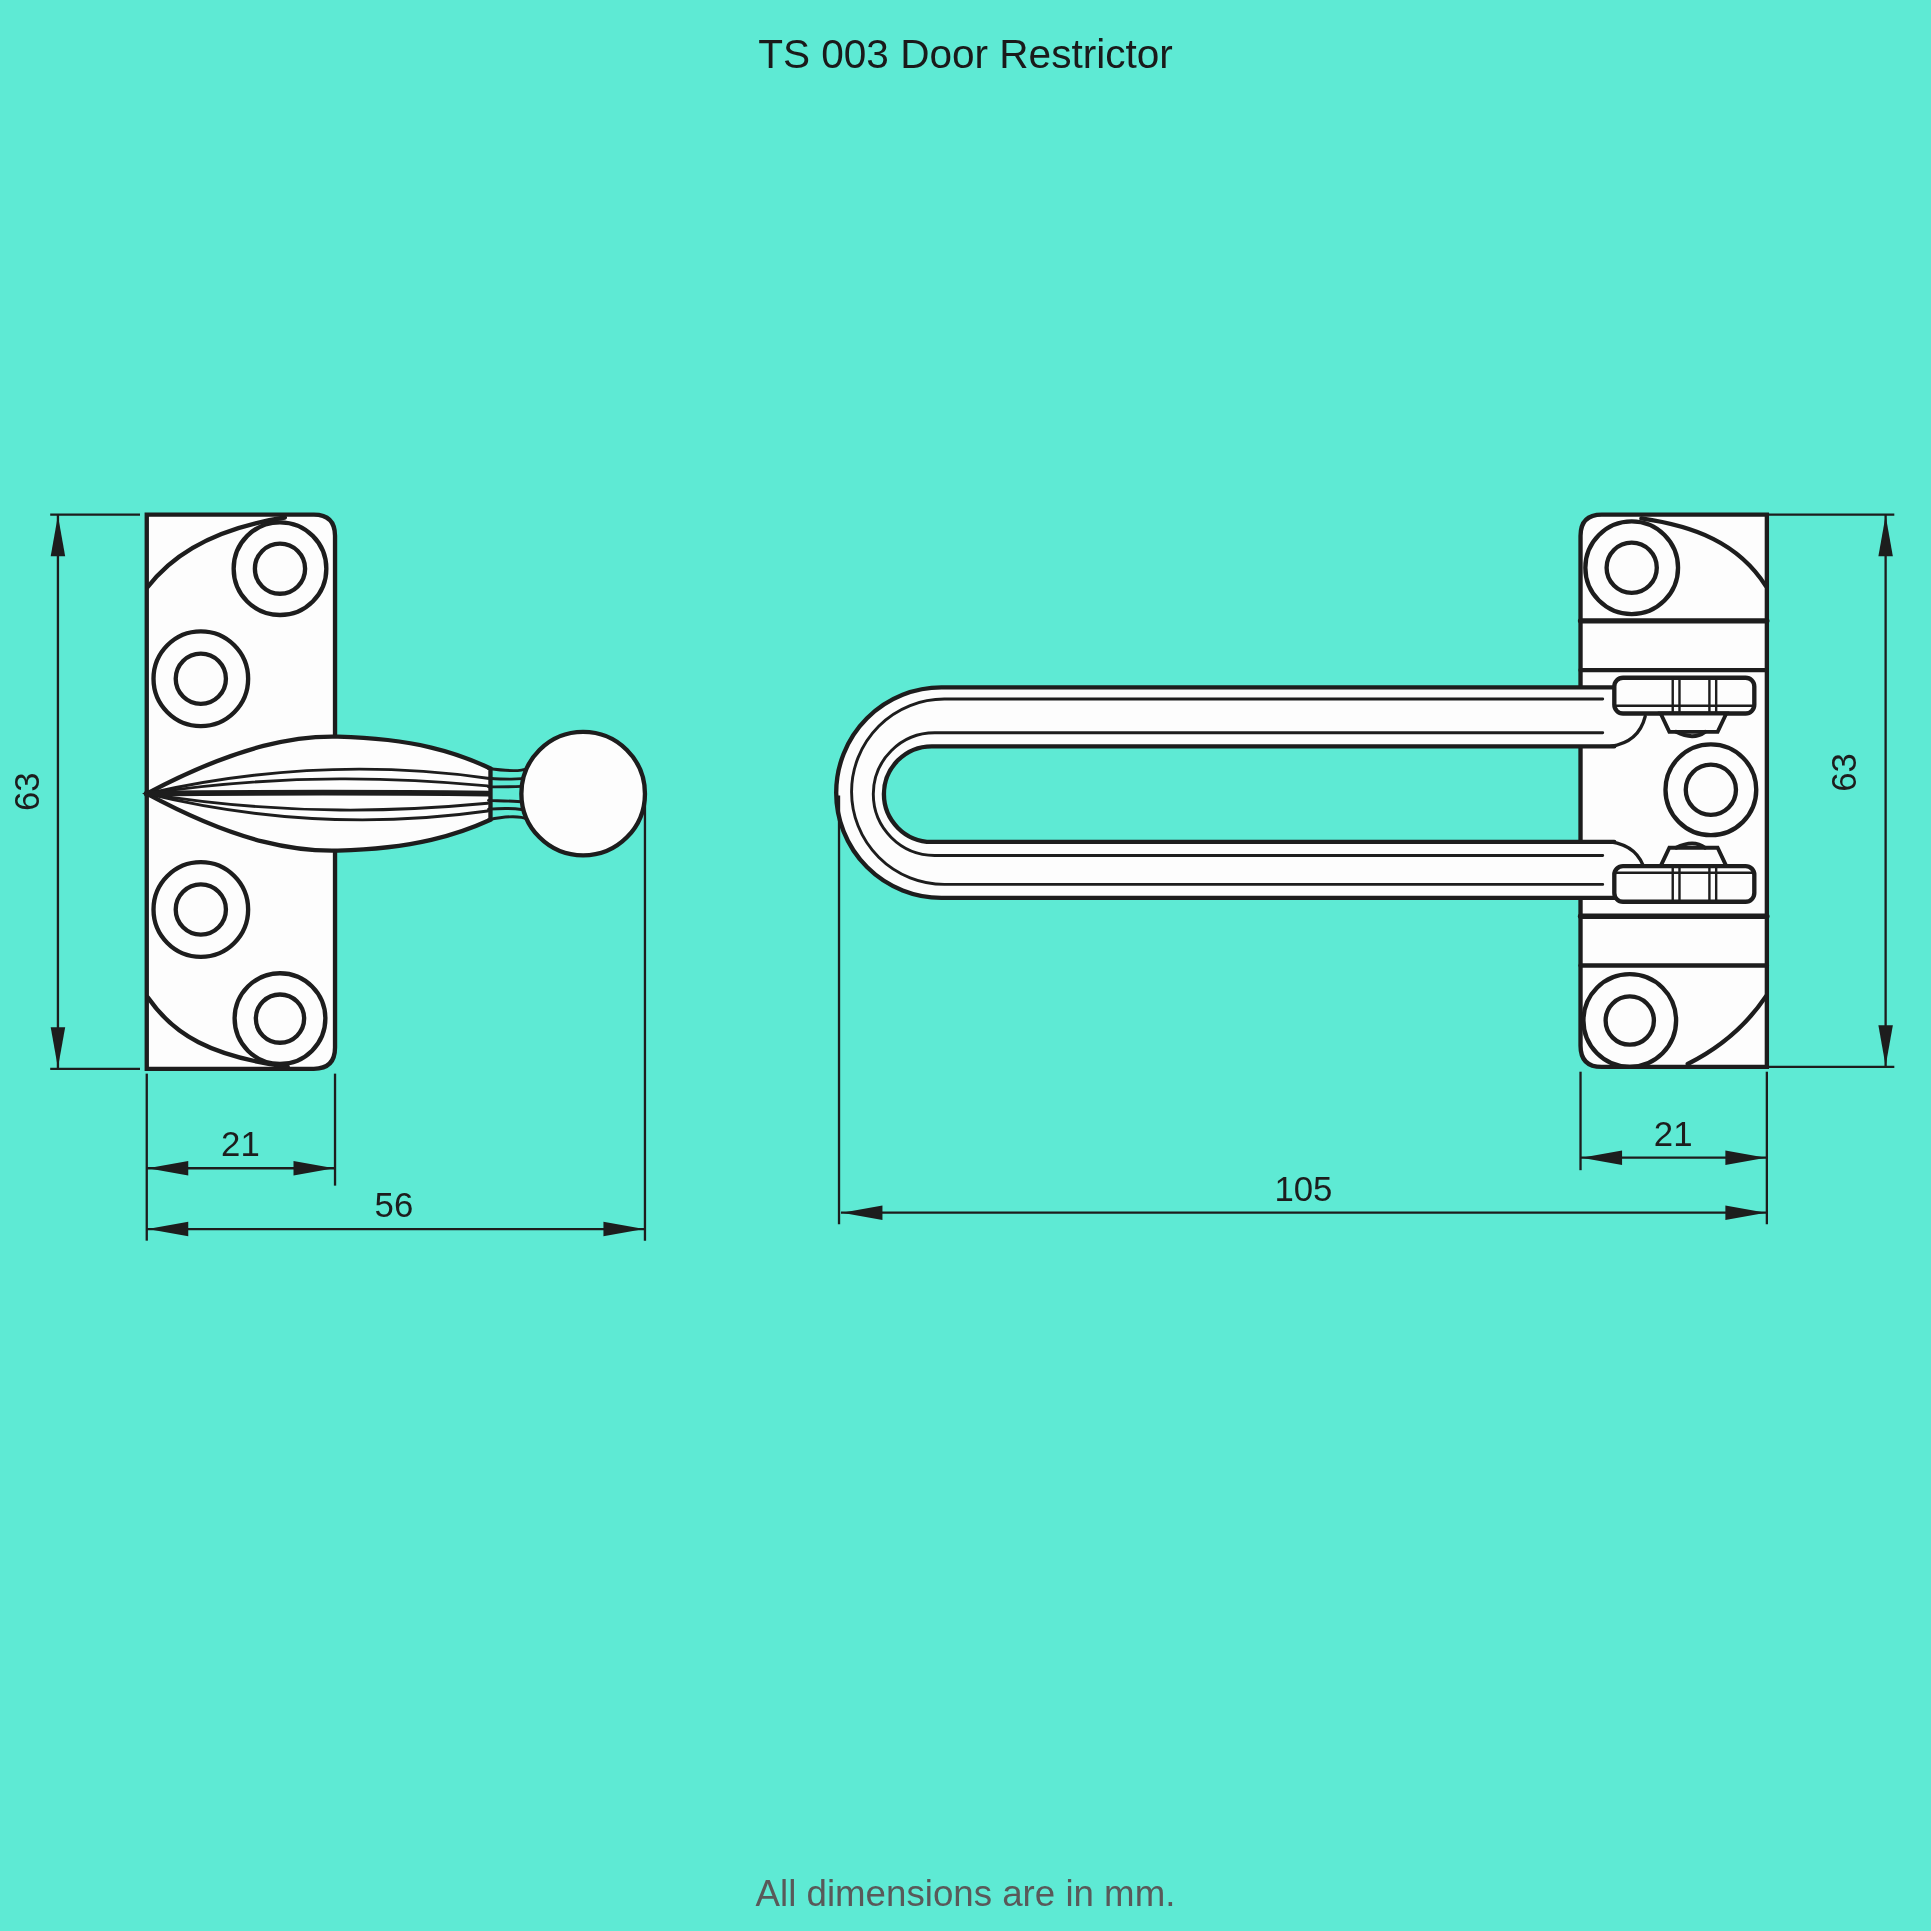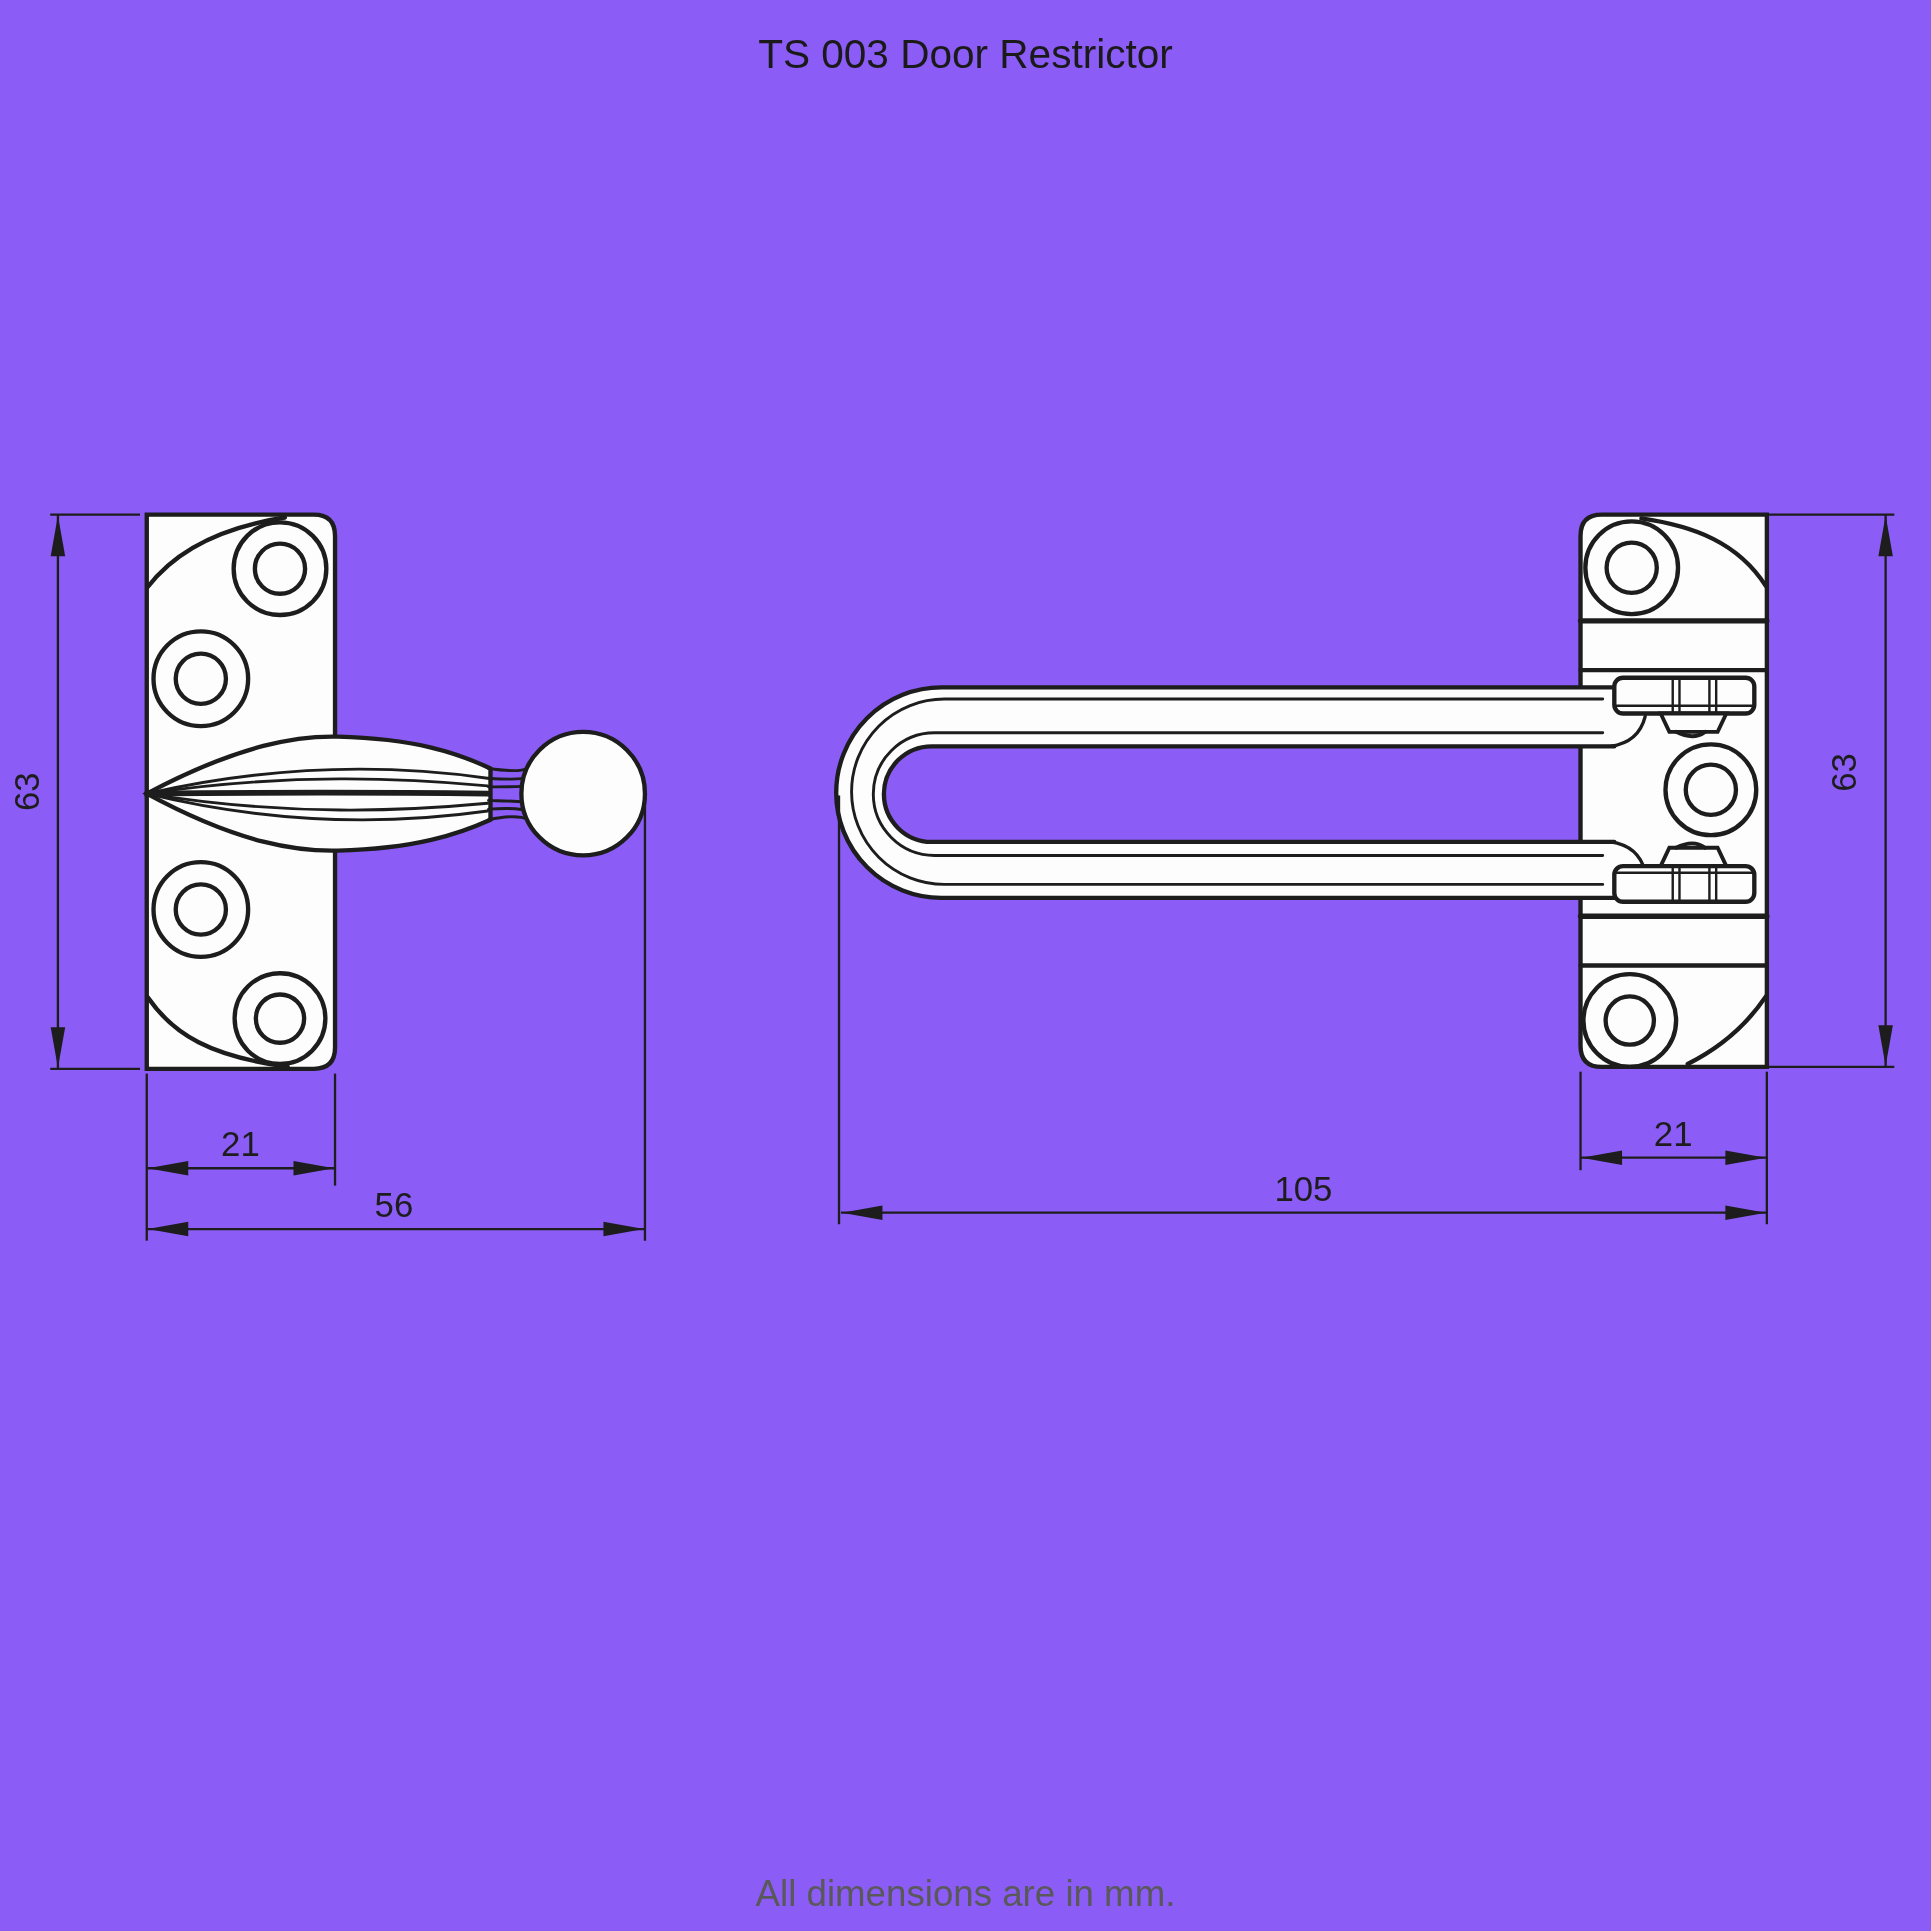--- a/index.html
+++ b/index.html
@@ -1,19 +1,19 @@
 <!DOCTYPE html>
 <html><head>
 <meta charset="utf-8">
 <style>
   html,body{margin:0;padding:0;background:#ffffff;}
   .page{
     position:relative;
     width:1931px;height:1931px;
-    background:#8b5cf6;
+    background:#5eead4;
     font-family:"Liberation Sans", sans-serif;
     overflow:hidden;
   }
   svg text{
     font-family:"Liberation Sans", sans-serif;
     fill:#1d1d1d;
   }
   .title-text{font-size:42px;fill:#1a1a1a;}
   .footer-text{font-size:38px;fill:#595959;}
   .dim-text{font-size:36px;fill:#1d1d1d;}

